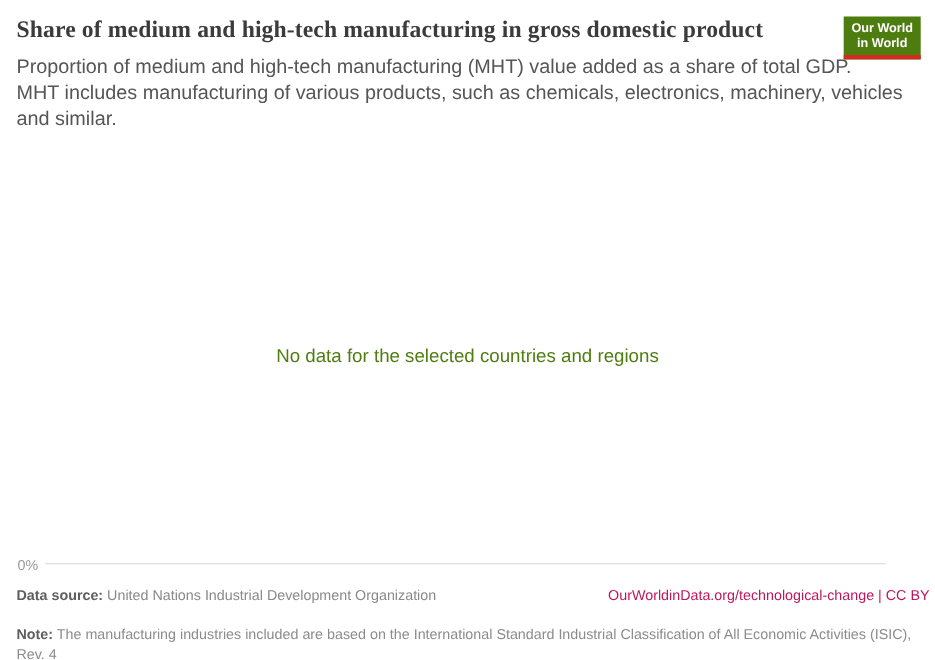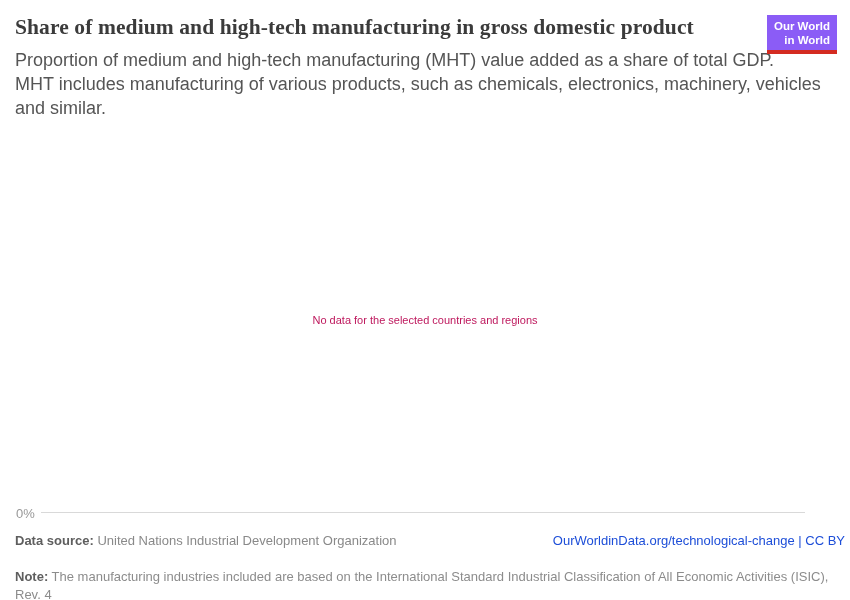--- a/index.html
+++ b/index.html
@@ -17,50 +17,50 @@
     font-family: "Liberation Serif", "DejaVu Serif", serif;
     font-size: 21.5px; font-weight: 700; color: #3b3b3b;
     line-height: 1.22; width: 700px; letter-spacing: 0.1px;
   }
   .subtitle {
     margin-top: 9px; font-size: 18px; color: #555555; line-height: 1.33;
     width: 820px;
   }
   .logo {
     position: absolute; top: 1px; right: 0;
-    background: #8b5cf6; color: #ffffff;
+    background: #4d7c0f; color: #ffffff;
     border-bottom: 4px solid #d42b21;
     padding: 4px 7px 3px 7px;
-    text-align: right; font-size: 11.5px; font-weight: 700;
+    text-align: center; font-size: 11.5px; font-weight: 700;
     line-height: 1.22; cursor: pointer; text-decoration: none;
     display: inline-block;
   }
   .logo div { white-space: nowrap; }
 
   
   .no-data-message {
     position: absolute; top: 314px; left: 0; right: 0;
-    text-align: center; font-size: 11px; color: #be185d;
+    text-align: center; font-size: 17px; color: #4d7c0f;
   }
   .y-tick {
     position: absolute; top: 506px; left: 16px;
     font-size: 13px; color: #999999;
   }
   .baseline {
     position: absolute; top: 512px; left: 41px; width: 764px;
     border-top: 1px solid #d9d9d9;
   }
 
   
   .footer { position: absolute; left: 15px; right: 5px; top: 532px; }
   .source-row { display: flex; justify-content: space-between; align-items: baseline; }
   .footer, .footer span, .footer div { font-size: 13px; line-height: 1.4; }
   .muted { color: #898989; }
   .label-bold { color: #5e5e5e; font-weight: 700; }
-  .owid-link { color: #1d4ed8; cursor: pointer; white-space: nowrap; text-align: center; }
+  .owid-link { color: #be185d; cursor: pointer; white-space: nowrap; text-align: center; }
   .note-row { margin-top: 18px; color: #8c8c8c; width: 822px; }
 </style>
 </head>
 <body>
 
 <div class="page">
 
   <div class="header">
     <h1 class="chart-title">Share of medium and high-tech manufacturing in gross domestic product</h1>
     <a class="logo">

